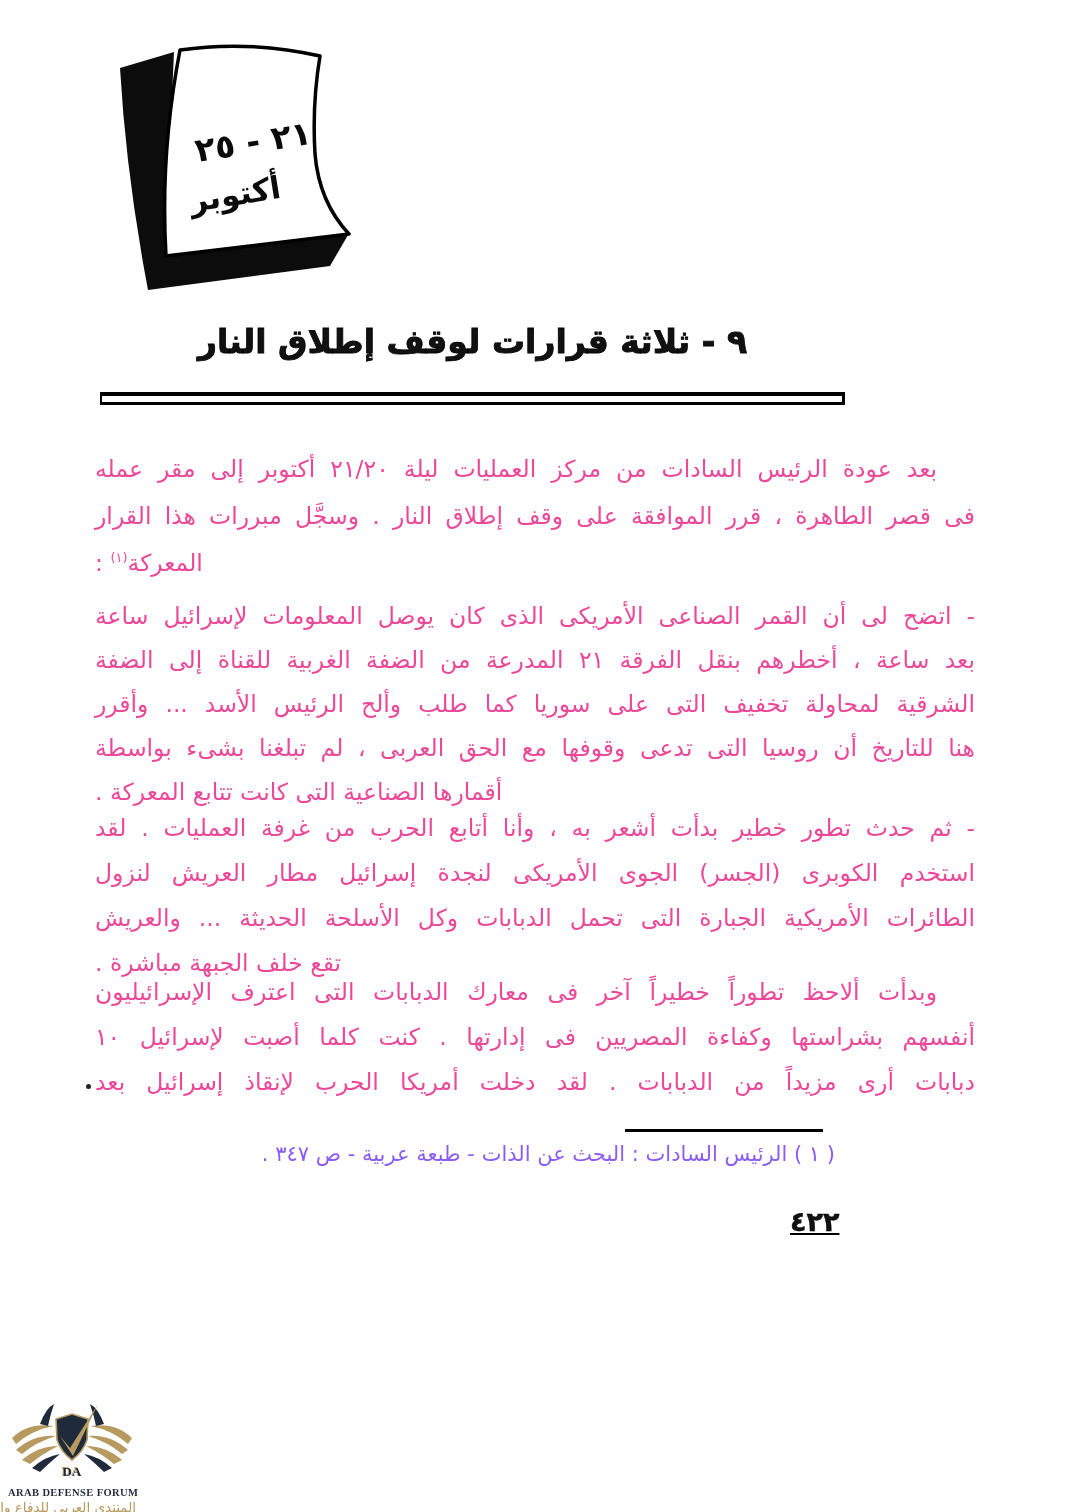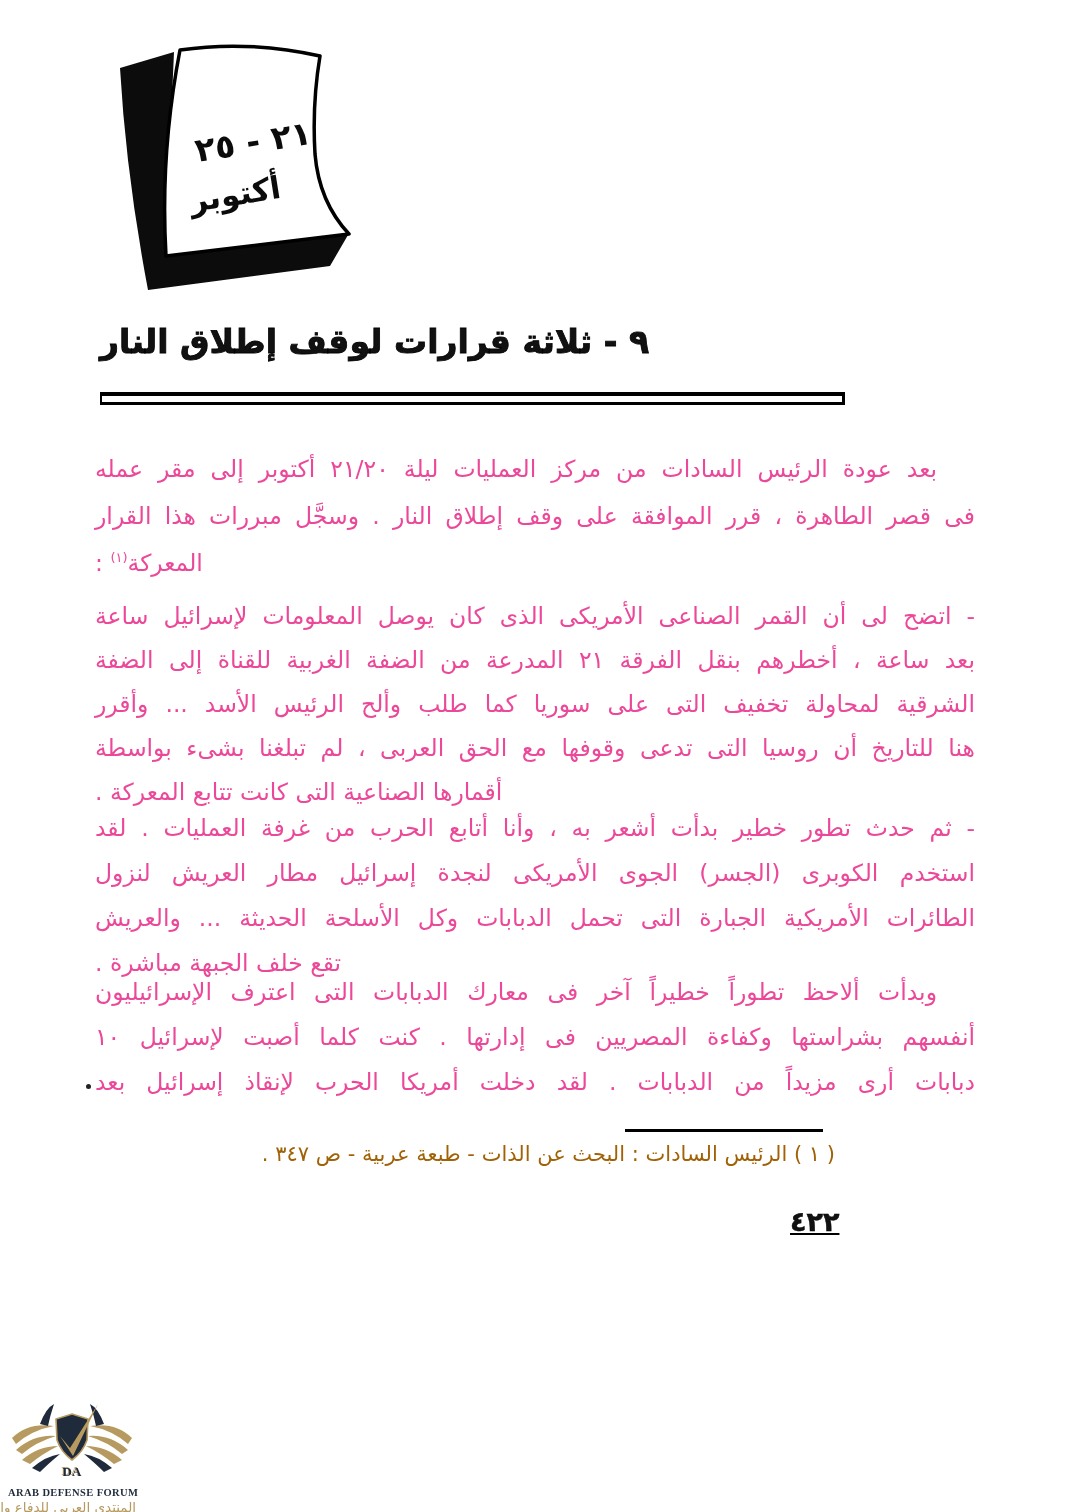--- a/index.html
+++ b/index.html
@@ -24,21 +24,21 @@
     color: #0b0b0b;
     transform: rotate(-9deg);
     white-space: nowrap;
   }
   .cal-dates { left: 68px; top: 78px; width: 134px; font-size: 33px; letter-spacing: 2px; }
   .cal-month { left: 50px; top: 132px; width: 134px; font-size: 31px; }
 
   
   .title {
     position: absolute; left: 100px; top: 322px; width: 745px;
-    direction: rtl; text-align: left;
+    direction: rtl; text-align: center;
     font-size: 33px; font-weight: bold;
     -webkit-text-stroke: 0.8px #000;
     white-space: nowrap;
   }
   .double-rule {
     position: absolute; left: 100px; top: 392px; width: 745px; height: 13px;
     box-sizing: border-box; background: #fff;
     border-top: 4px solid #000; border-bottom: 3px solid #000;
     border-left: 2px solid #000; border-right: 3px solid #000;
   }
@@ -55,21 +55,21 @@
   .intro  { top: 446px; line-height: 47px; }
   .b1     { top: 594px; line-height: 44px; }
   .b2     { top: 806px; line-height: 45px; }
   .p3     { top: 970px; line-height: 45px; }
   sup.fnref { font-size: 13px; vertical-align: super; line-height: 0; }
 
   
   .fn-rule { position: absolute; left: 625px; top: 1129px; width: 198px; height: 3px; background: #000; }
   .footnote {
     position: absolute; left: 95px; top: 1142px; width: 740px;
-    direction: rtl; text-align: right; font-size: 21px; color: #a16207;
+    direction: rtl; text-align: right; font-size: 21px; color: #8b5cf6;
   }
 
   
   .folio {
     position: absolute; left: 790px; top: 1206px;
     font-size: 27px; font-weight: bold; direction: rtl; text-decoration: underline;
     -webkit-text-stroke: 0.5px #000;
   }
 
   .stray-dot { position: absolute; left: 86px; top: 1084px; width: 5px; height: 5px; border-radius: 50%; background: #222; }

